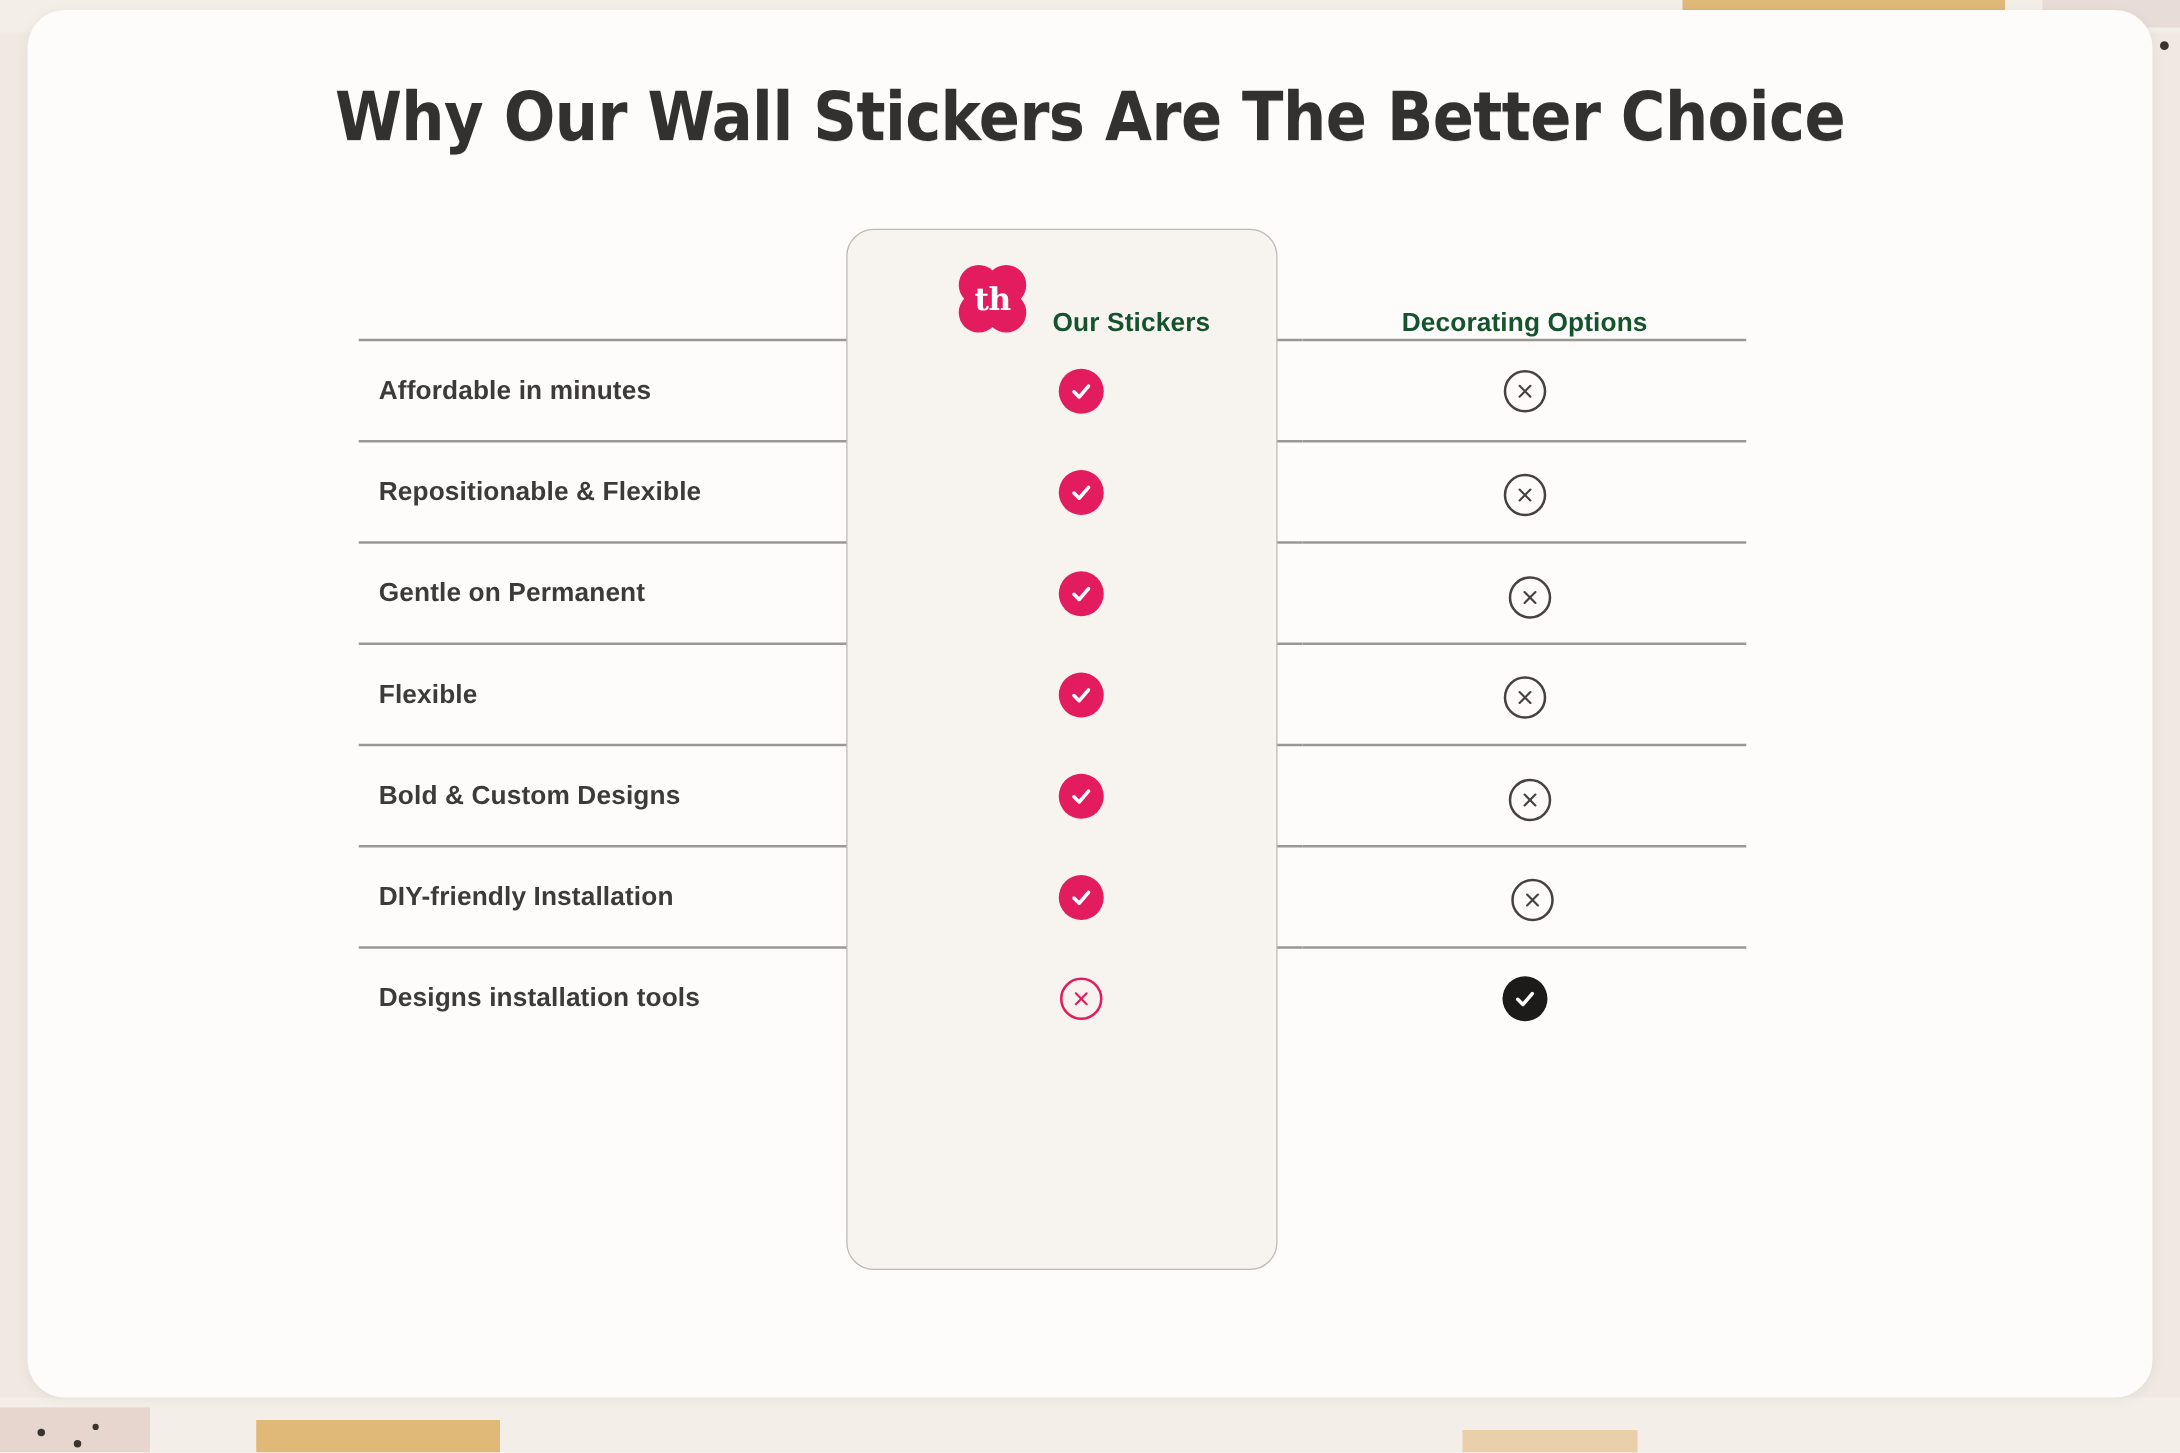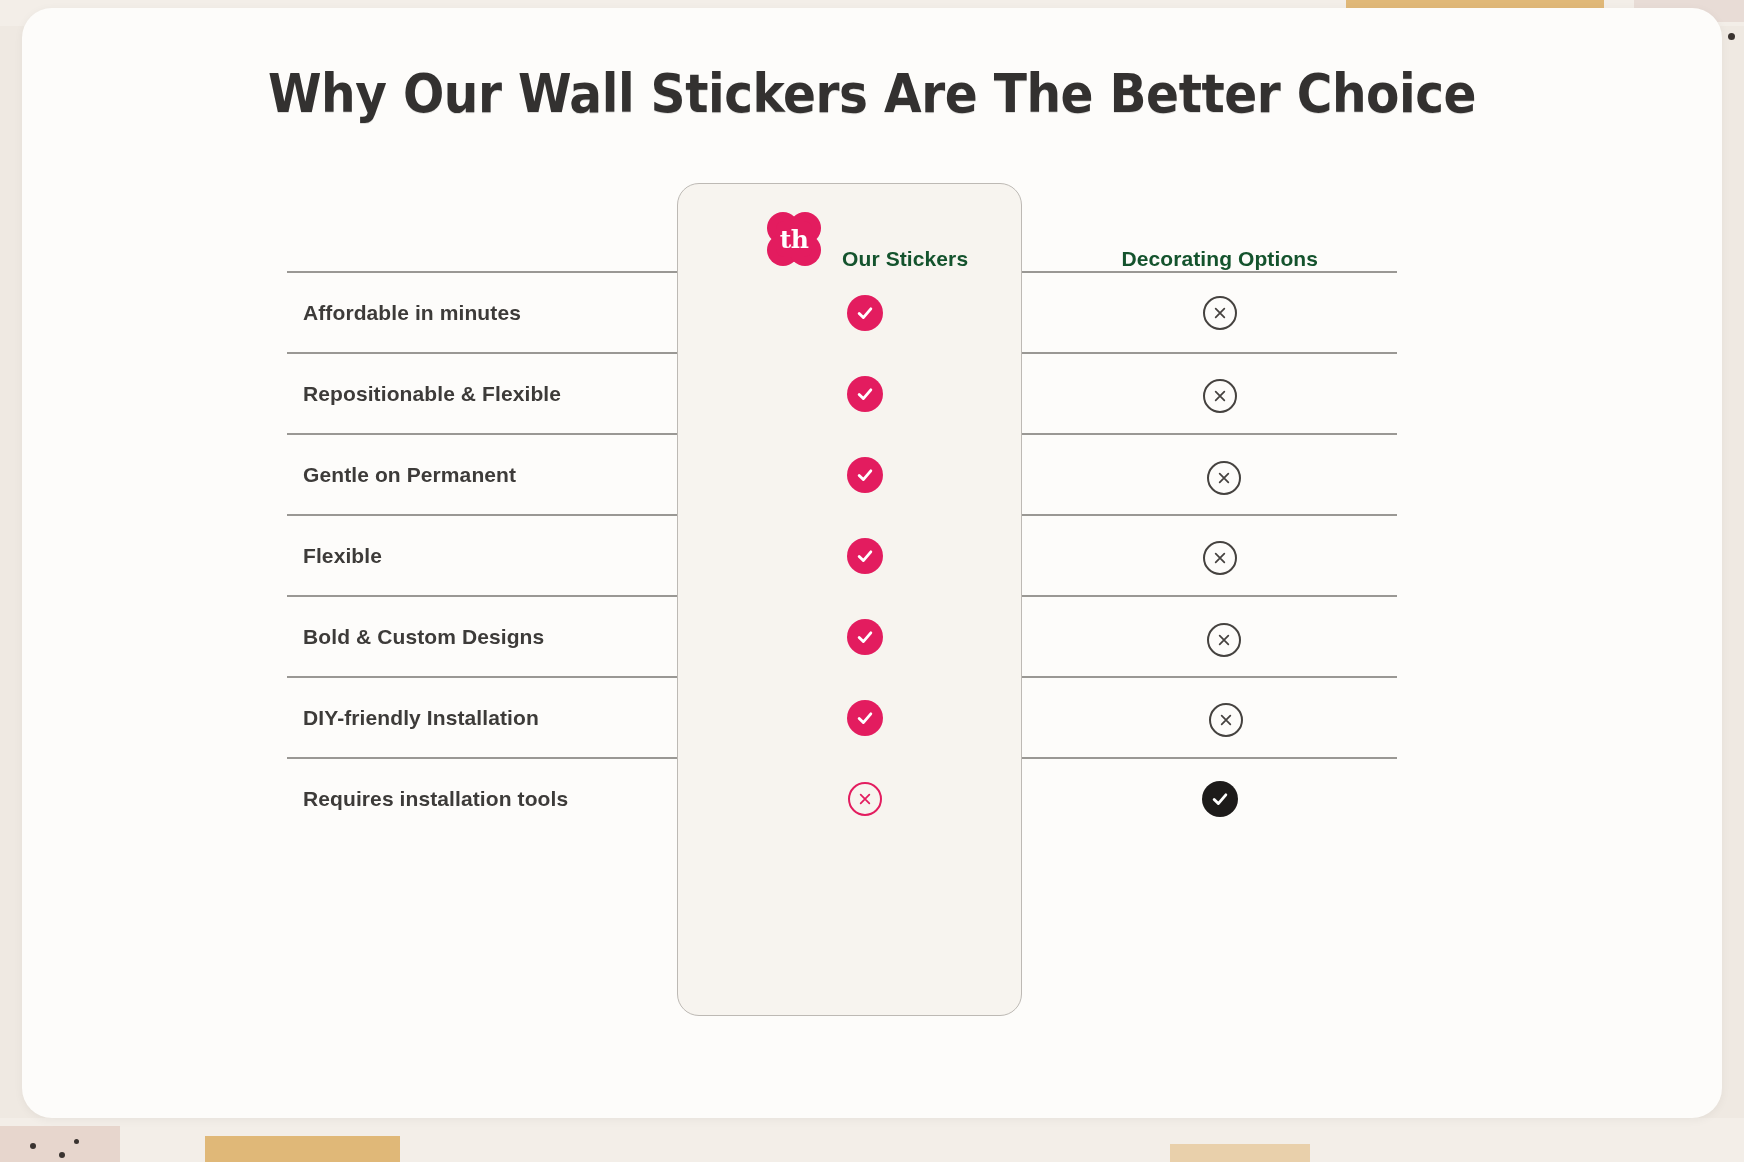--- a/index.html
+++ b/index.html
@@ -443,21 +443,21 @@
                 <span class="ico ico-x-gray nudge-3">
                   <svg viewBox="0 0 24 24" aria-hidden="true">
                     <path d="M5.5 5.5 L18.5 18.5 M18.5 5.5 L5.5 18.5" fill="none" stroke="#45423f" stroke-width="2.6" stroke-linecap="round"></path>
                   </svg>
                 </span>
               </div>
             </td>
           </tr>
           <tr class="feature-row">
             <td class="feature-cell">
-              <div class="feature-label">Requires installation tools</div>
+              <div class="feature-label">Designs installation tools</div>
             </td>
             <td class="mark-cell ours">
               <div class="mark-box">
                 <span class="ico ico-x-pink">
                   <svg viewBox="0 0 24 24" aria-hidden="true">
                     <path d="M5.5 5.5 L18.5 18.5 M18.5 5.5 L5.5 18.5" fill="none" stroke="#e31c5f" stroke-width="2.6" stroke-linecap="round"></path>
                   </svg>
                 </span>
               </div>
             </td>

